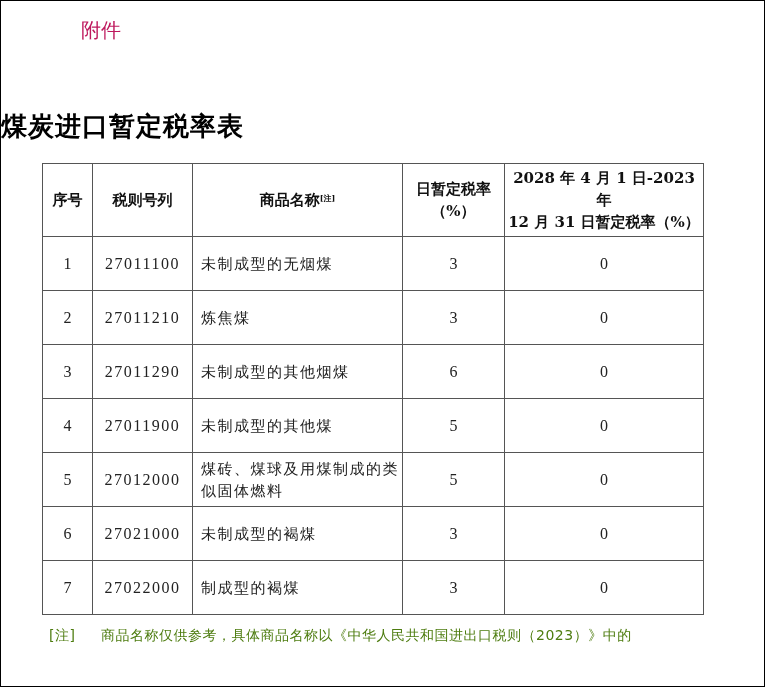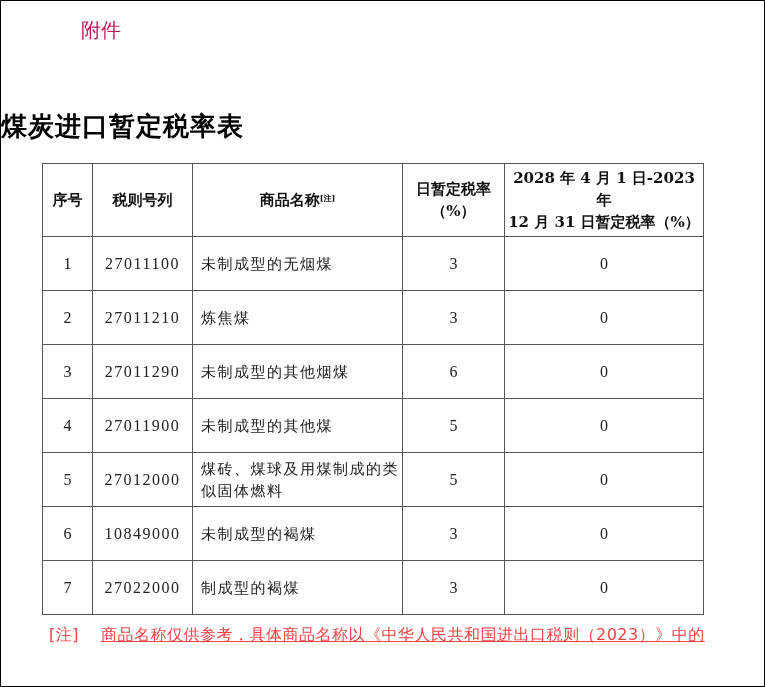--- a/index.html
+++ b/index.html
@@ -32,23 +32,22 @@
       height: 53px; font-family: "Liberation Serif", serif; font-size: 16px; color: #222;
     }
     table.rates td.code { letter-spacing: 1.5px; }
     table.rates td.name {
       text-align: left; padding-left: 8px; font-family: "DejaVu Sans", sans-serif; font-size: 15px;
       letter-spacing: 1.5px; line-height: 22px; color: #222;
     }
     sup.note { font-size: 8px; vertical-align: top; position: relative; top: -2px; }
     .footnote {
       position: absolute; left: 48px; top: 621px; width: 680px;
-      font-family: "DejaVu Sans", sans-serif; font-size: 16px; color: #ef4444; line-height: 26px;
+      font-family: "DejaVu Sans", sans-serif; font-size: 14px; color: #4d7c0f; line-height: 26px;
       letter-spacing: 0.5px;
-      text-decoration: underline;
     }
     .footnote .tag { display: inline-block; width: 52px; }
     .footnote .line2 { padding-left: 52px; }
   </style>
 </head>
 <body>
 
 <div class="frame">
   <div class="attachment">附件</div>
   <div class="title">煤炭进口暂定税率表</div>
@@ -107,21 +106,21 @@
       </tr>
       <tr>
         <td>5</td>
         <td class="code">27012000</td>
         <td class="name">煤砖、煤球及用煤制成的类似固体燃料</td>
         <td>5</td>
         <td>0</td>
       </tr>
       <tr>
         <td>6</td>
-        <td class="code">10849000</td>
+        <td class="code">27021000</td>
         <td class="name">未制成型的褐煤</td>
         <td>3</td>
         <td>0</td>
       </tr>
       <tr>
         <td>7</td>
         <td class="code">27022000</td>
         <td class="name">制成型的褐煤</td>
         <td>3</td>
         <td>0</td>

